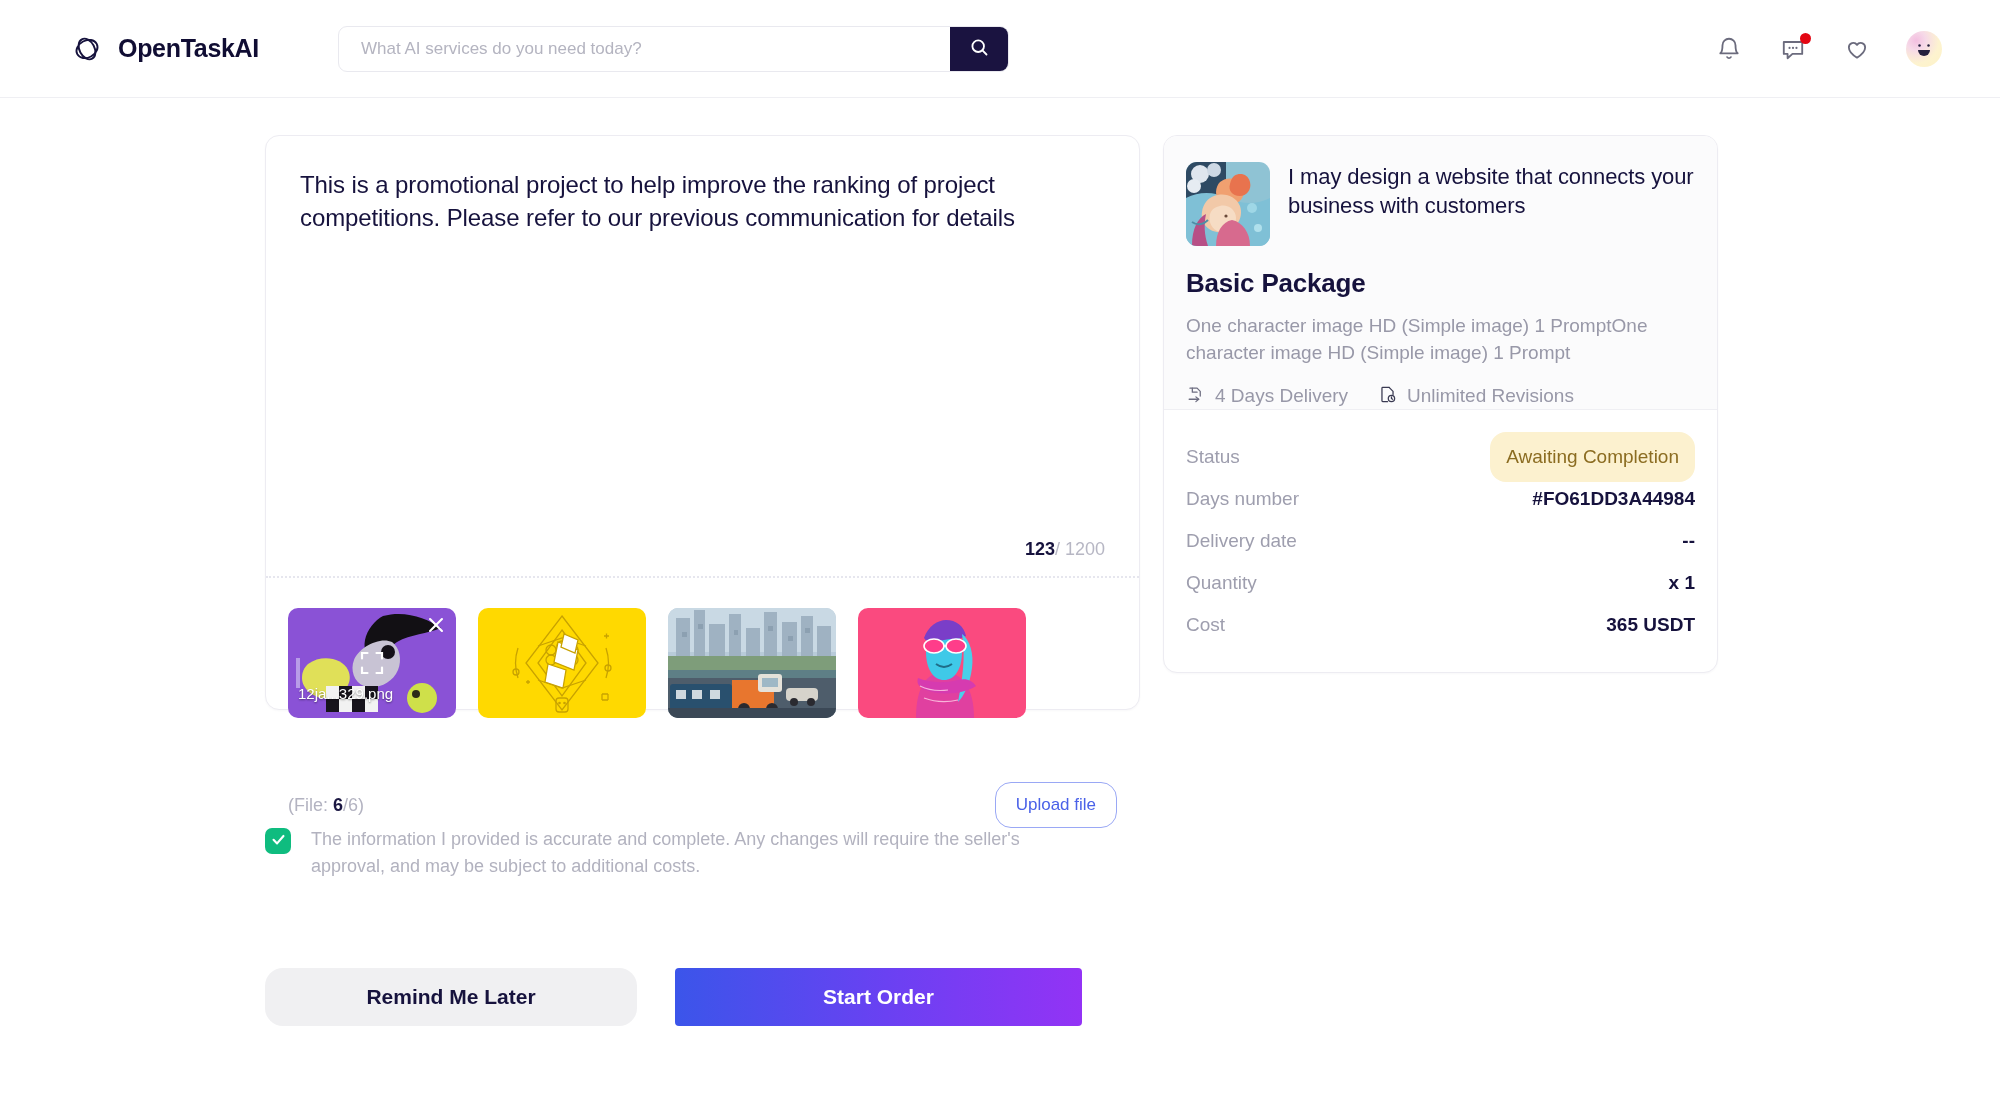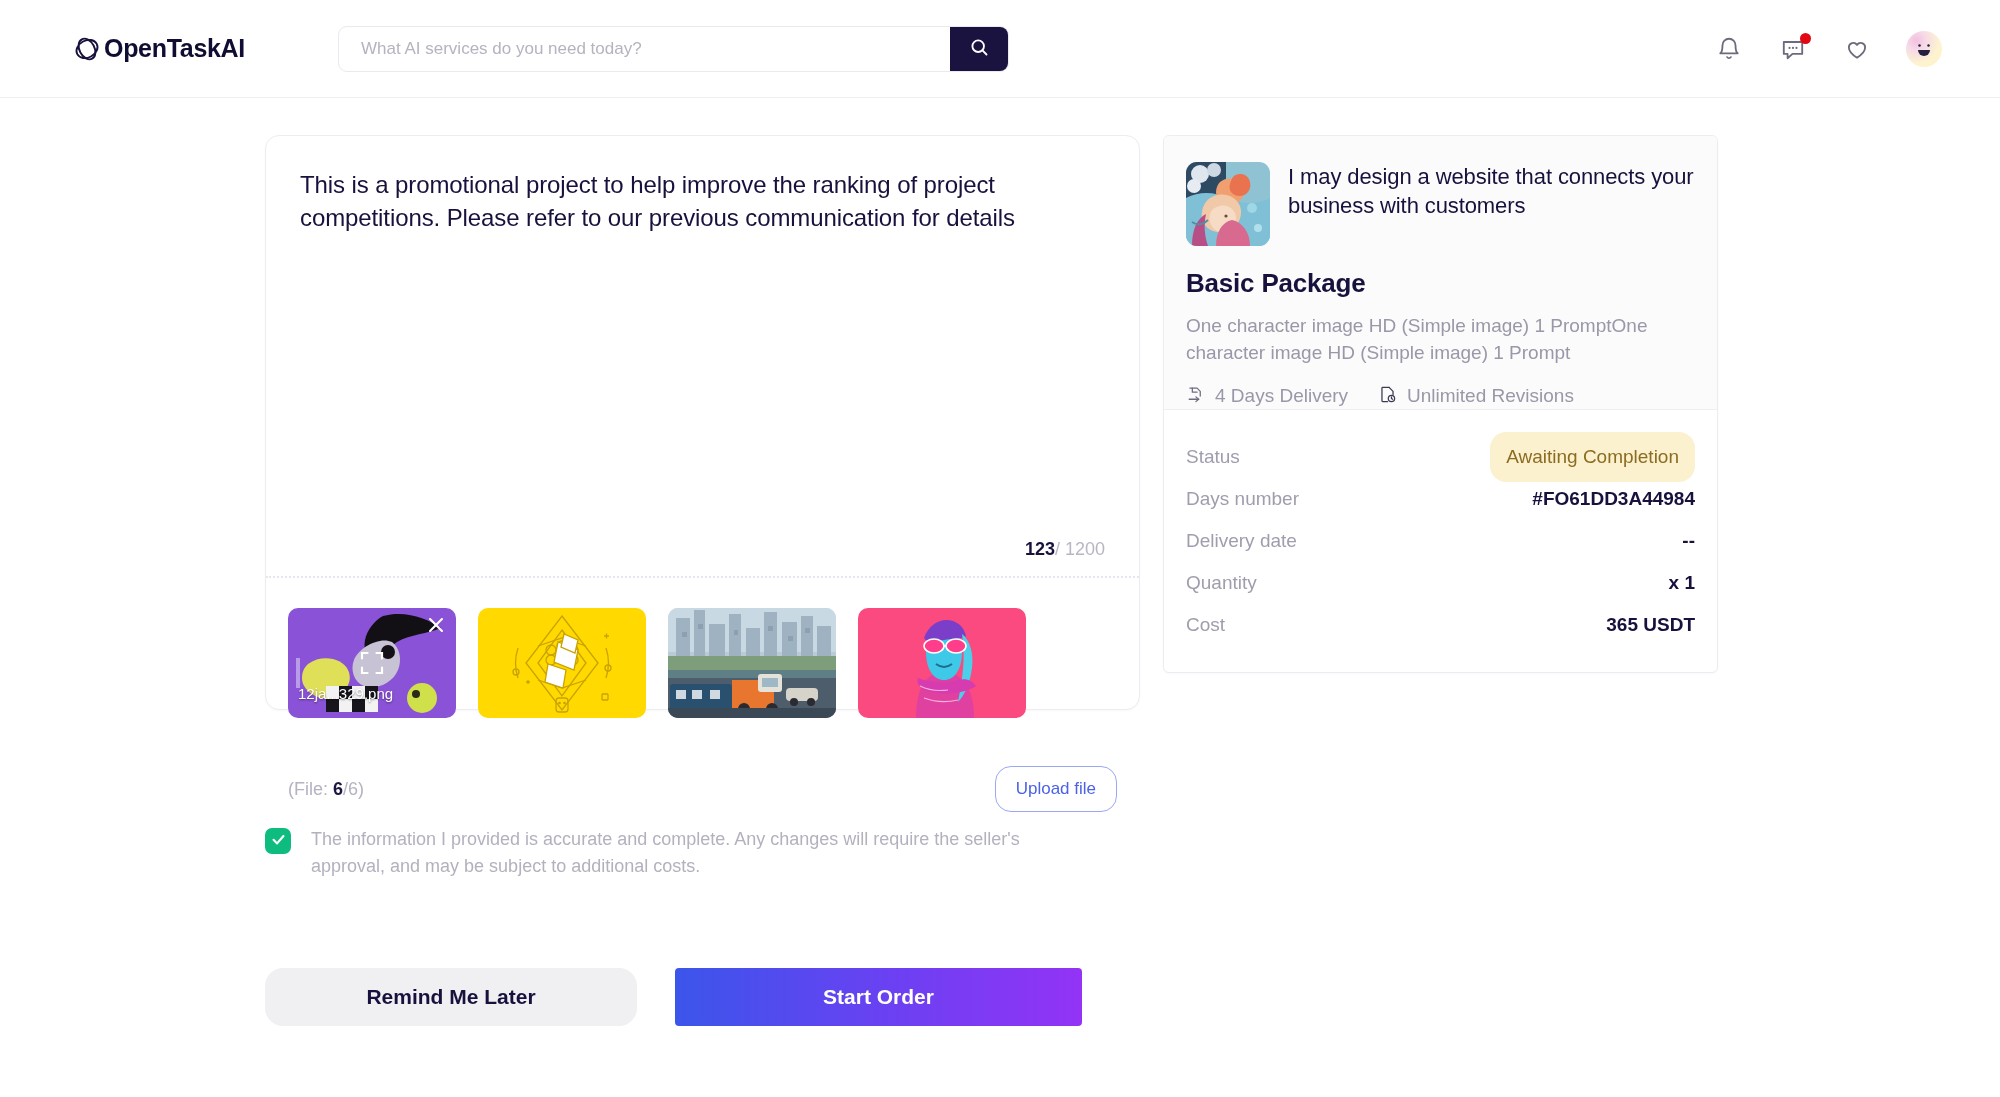--- a/index.html
+++ b/index.html
@@ -20,20 +20,21 @@
     height: 98px;
     width: 100%;
     background: #ffffff;
     border-bottom: 1px solid #efeff3;
     display: flex;
     align-items: center;
   }
   .brand {
     display: flex;
     align-items: center;
+    gap: 14px;
     margin-left: 70px;
   }
   .brand-logo { width: 34px; height: 34px; display: block; }
   .brand-name {
     font-size: 25px;
     font-weight: 700;
     letter-spacing: -0.3px;
     color: #100d33;
   }
 
@@ -181,21 +182,21 @@
     color: #ffffff;
     white-space: nowrap;
     overflow: hidden;
     text-shadow: 0 1px 2px rgba(0,0,0,.45);
     z-index: 2;
   }
 
   .file-row {
     position: absolute;
     left: 22px; right: 22px;
-    top: 630px;
+    top: 646px;
     display: flex;
     align-items: center;
     justify-content: space-between;
   }
   .file-count { font-size: 18px; color: #b3b3c1; }
   .file-count b { color: #1b1742; font-weight: 700; }
   .upload-btn {
     border: 1px solid #9aa8f5;
     color: #4a61e8;
     background: #ffffff;
@@ -263,21 +264,21 @@
   }
 
   
   .right-card {
     position: absolute;
     left: 1163px;
     top: 37px;
     width: 555px;
     background: #ffffff;
     border: 1px solid #edecf2;
-    border-radius: 6px;
+    border-radius: 14px;
     overflow: hidden;
     box-shadow: 0 1px 2px rgba(20,16,60,0.03);
   }
   .pkg-top { background: #fbfbfc; padding: 26px 22px 0 22px; }
   .pkg-head { display: flex; gap: 18px; align-items: flex-start; }
   .pkg-thumb {
     width: 84px; height: 84px;
     border-radius: 11px;
     overflow: hidden;
     flex: none;

